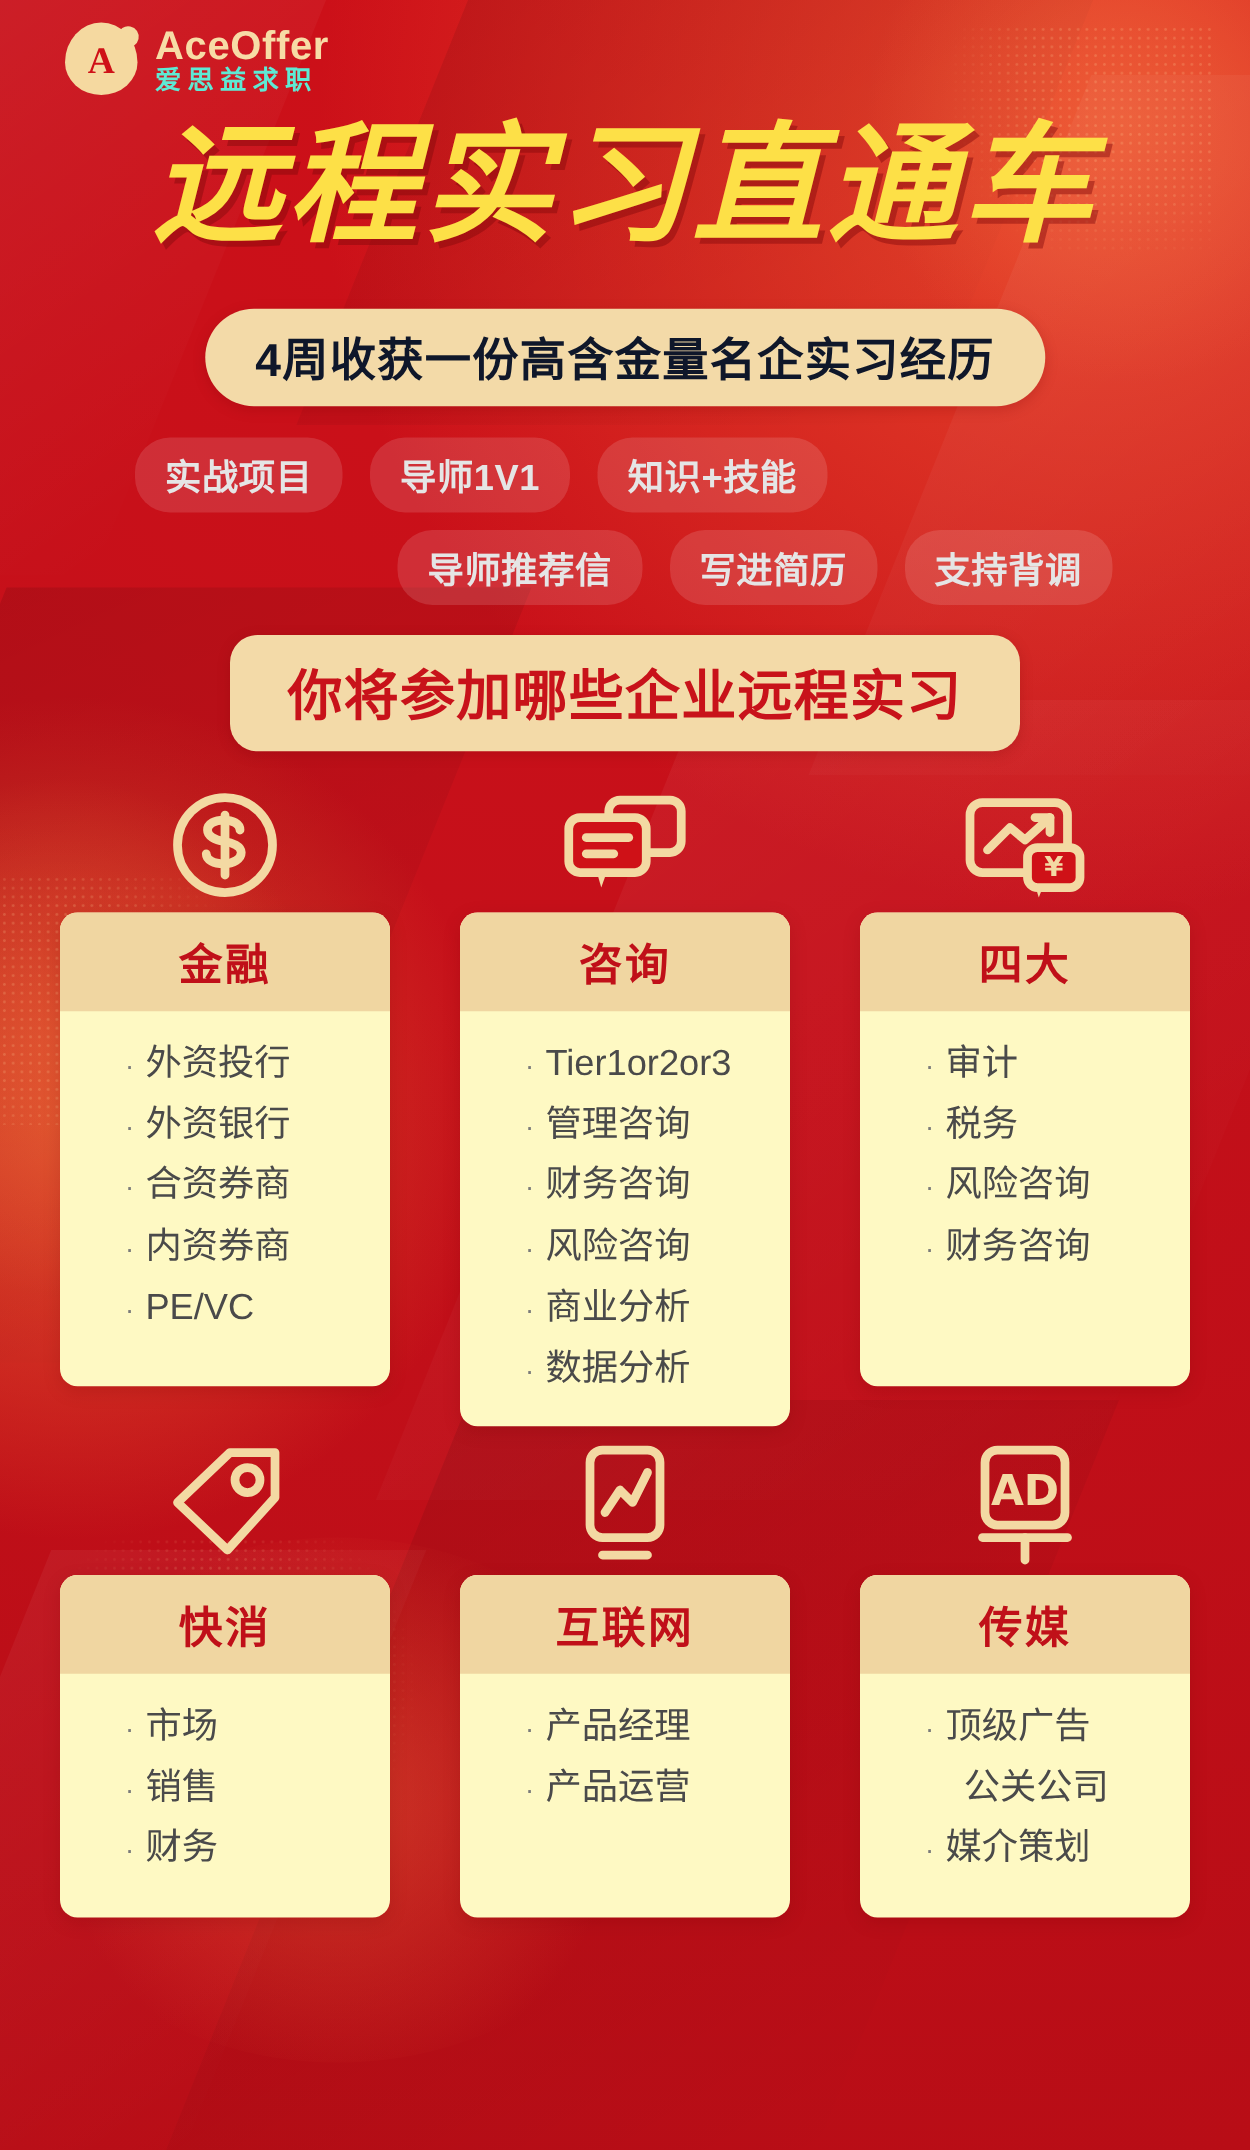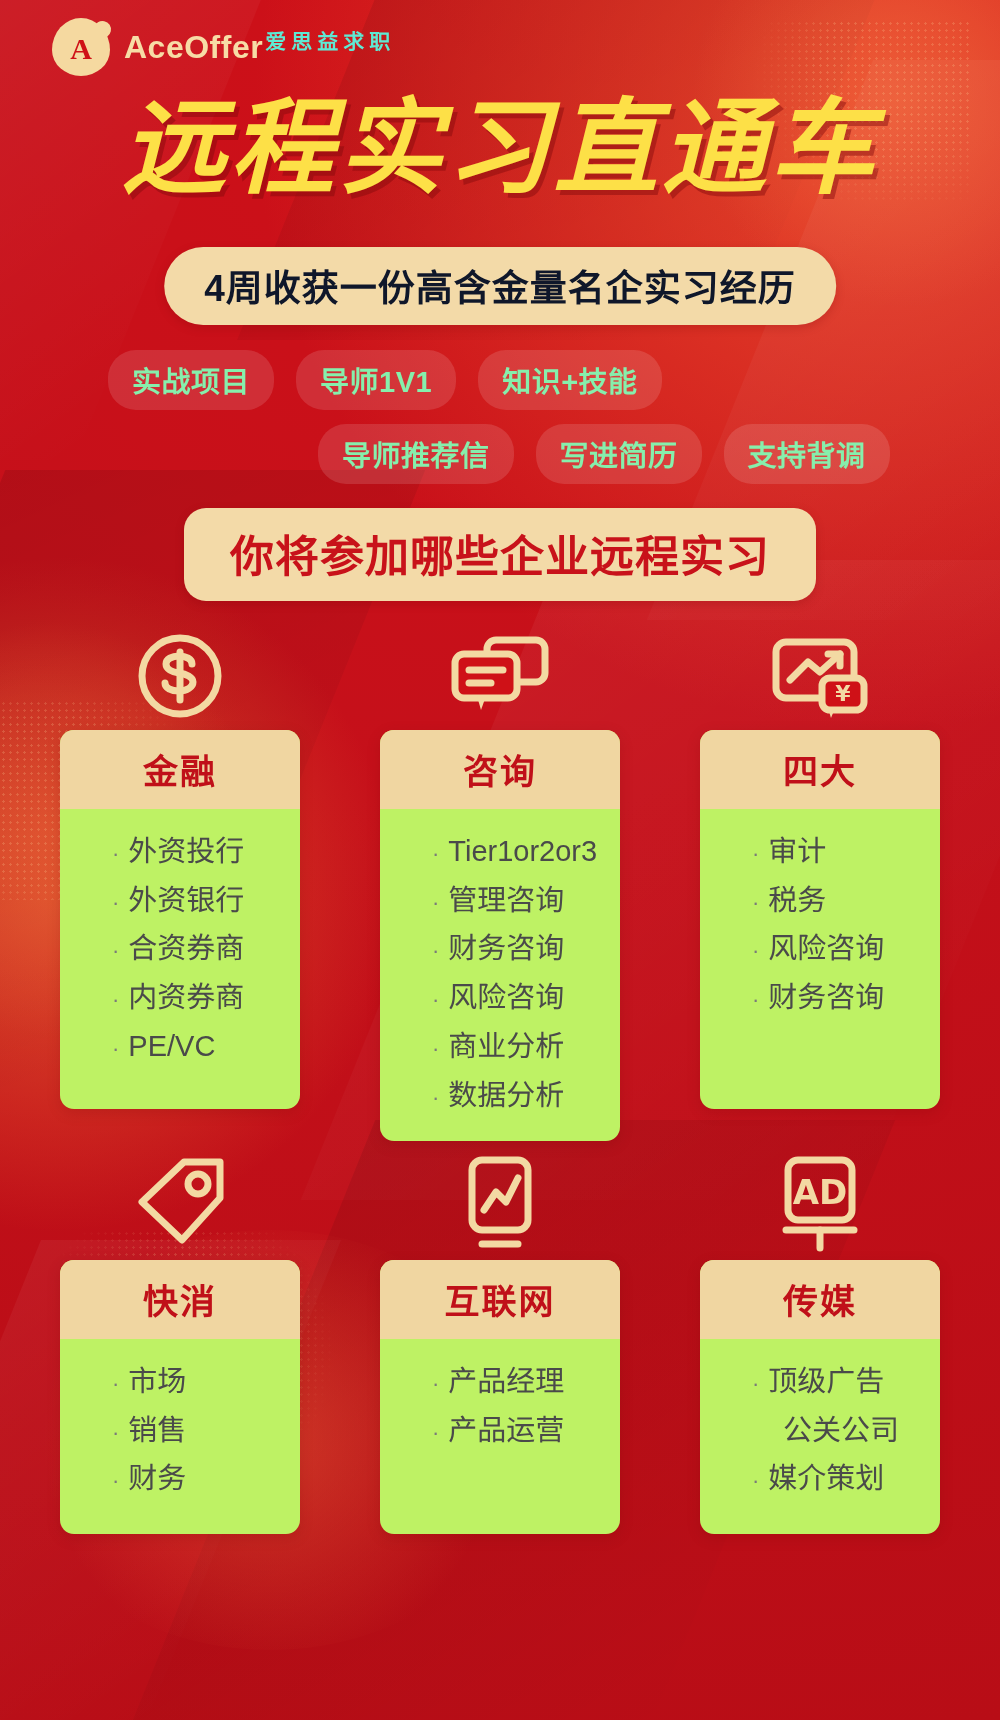--- a/index.html
+++ b/index.html
@@ -69,21 +69,21 @@
   .logo-mark .tail {
     position:absolute; right:-1px; top:3px; width:17px; height:17px;
     background:#f5d9a0; border-radius:50% 50% 50% 0;
     transform:rotate(12deg);
   }
   .logo-mark .letter {
     position:absolute; inset:0; display:flex; align-items:center; justify-content:center;
     color:#cf1117; font-size:30px; font-weight:700; line-height:1; padding-top:3px;
     font-family:"Liberation Serif","DejaVu Serif",serif;
   }
-  .logo-text { display:flex; flex-direction:row; gap:2px; }
+  .logo-text { display:flex; flex-direction:column; gap:2px; }
   .logo-en { color:#f7dca6; font-size:32px; font-weight:700; letter-spacing:.5px; line-height:1; }
   .logo-cn { color:#5eead4; font-size:21px; font-weight:700; letter-spacing:5px; line-height:1; }
 
   
   .hero-title {
     position:absolute; left:0; right:0; top:92px;
     text-align:center;
     color:#fde047;
     font-size:104px; font-weight:700; line-height:1.08;
     letter-spacing:4px;
@@ -102,21 +102,21 @@
     box-shadow:0 3px 10px rgba(120,6,10,.22);
   }
 
   .tag-row { position:absolute; display:flex; gap:22px; }
   .tag-row-1 { left:108px; top:350px; }
   .tag-row-2 { left:318px; top:424px; }
   .tag {
     background:rgba(255,255,255,.13);
     border-radius:28px;
     padding:8px 24px 10px;
-    color:#86efac; font-size:29px; font-weight:700; letter-spacing:.5px;
+    color:#e5e5e5; font-size:29px; font-weight:700; letter-spacing:.5px;
     white-space:nowrap;
   }
 
   .section-pill {
     position:absolute; left:50%; transform:translateX(-50%); top:508px;
     background:#f3daa8;
     border-radius:22px;
     padding:13px 46px 16px;
     color:#c8121a; font-size:44px; font-weight:700; letter-spacing:1px;
     white-space:nowrap;
@@ -126,22 +126,22 @@
   
   .grid { position:absolute; left:30px; width:940px; display:flex; gap:20px; }
   .grid-1 { top:605px; }
   .grid-2 { top:1135px; }
 
   .col { width:300px; display:flex; flex-direction:column; align-items:center; }
   .icon-wrap { height:125px; display:flex; align-items:flex-end; justify-content:center; padding-bottom:6px; }
   .icon-wrap svg { display:block; }
 
   .card {
-    width:240px;
-    background:#bef264;
+    width:264px;
+    background:#fef9c3;
     border-radius:14px;
     overflow:hidden;
     box-shadow:0 4px 14px rgba(110,5,8,.18);
   }
   .card-head {
     background:#f0d6a1;
     text-align:center;
     padding:13px 0 15px;
     color:#c01019; font-size:35px; font-weight:700; letter-spacing:2px;
   }

